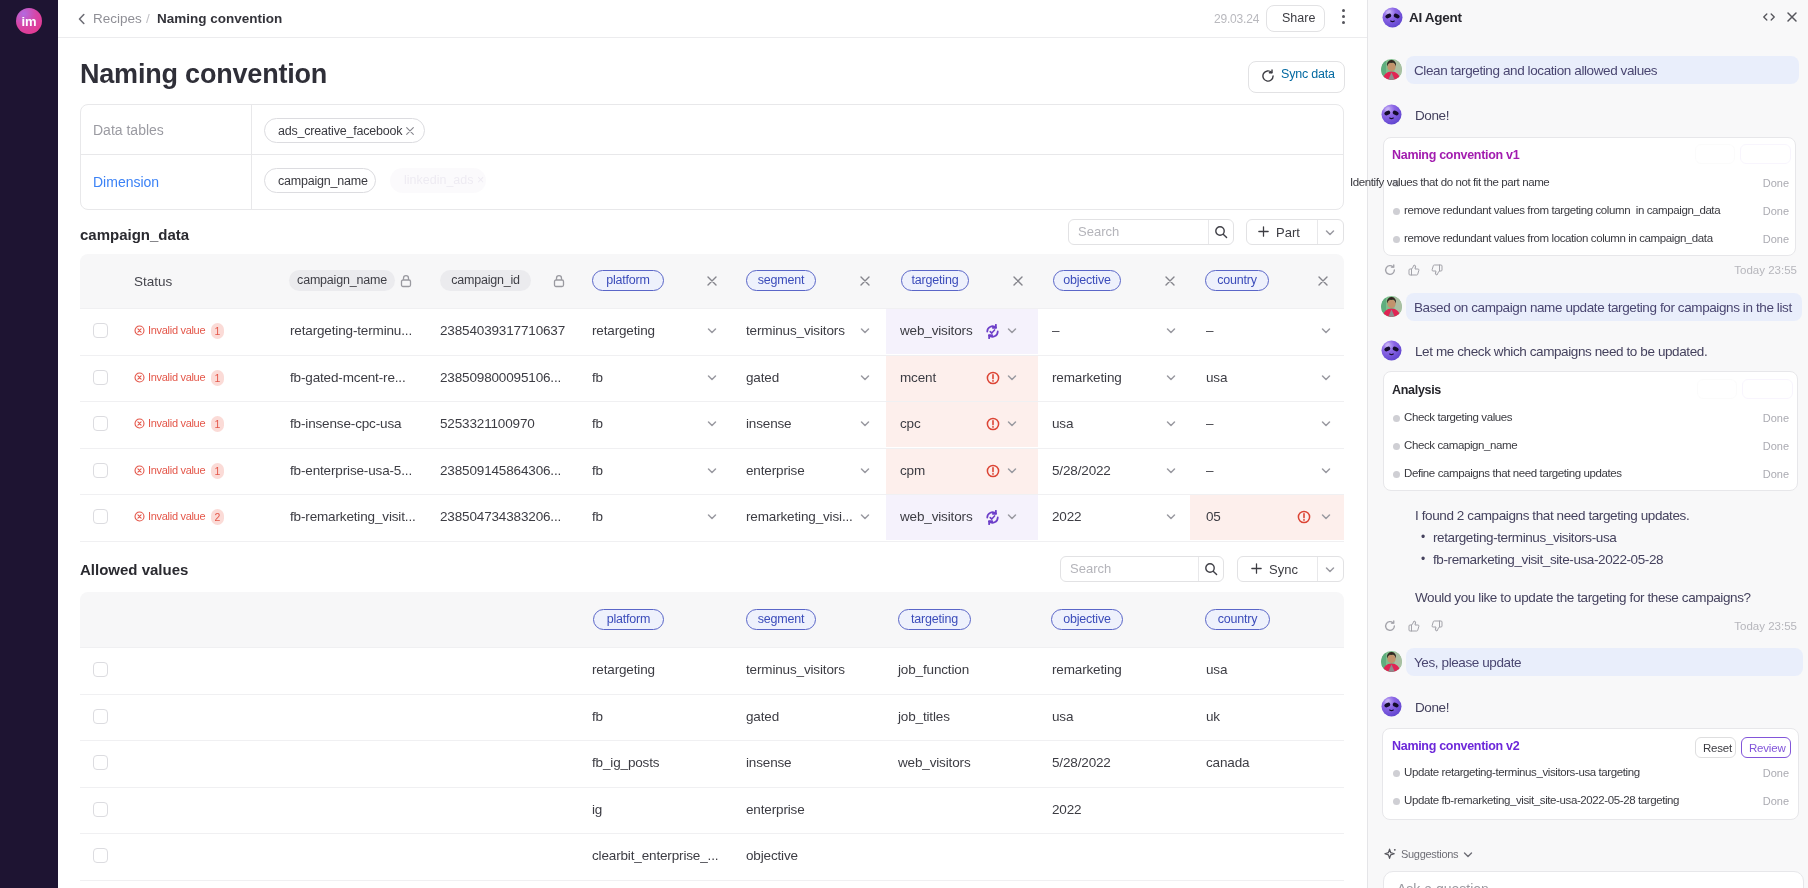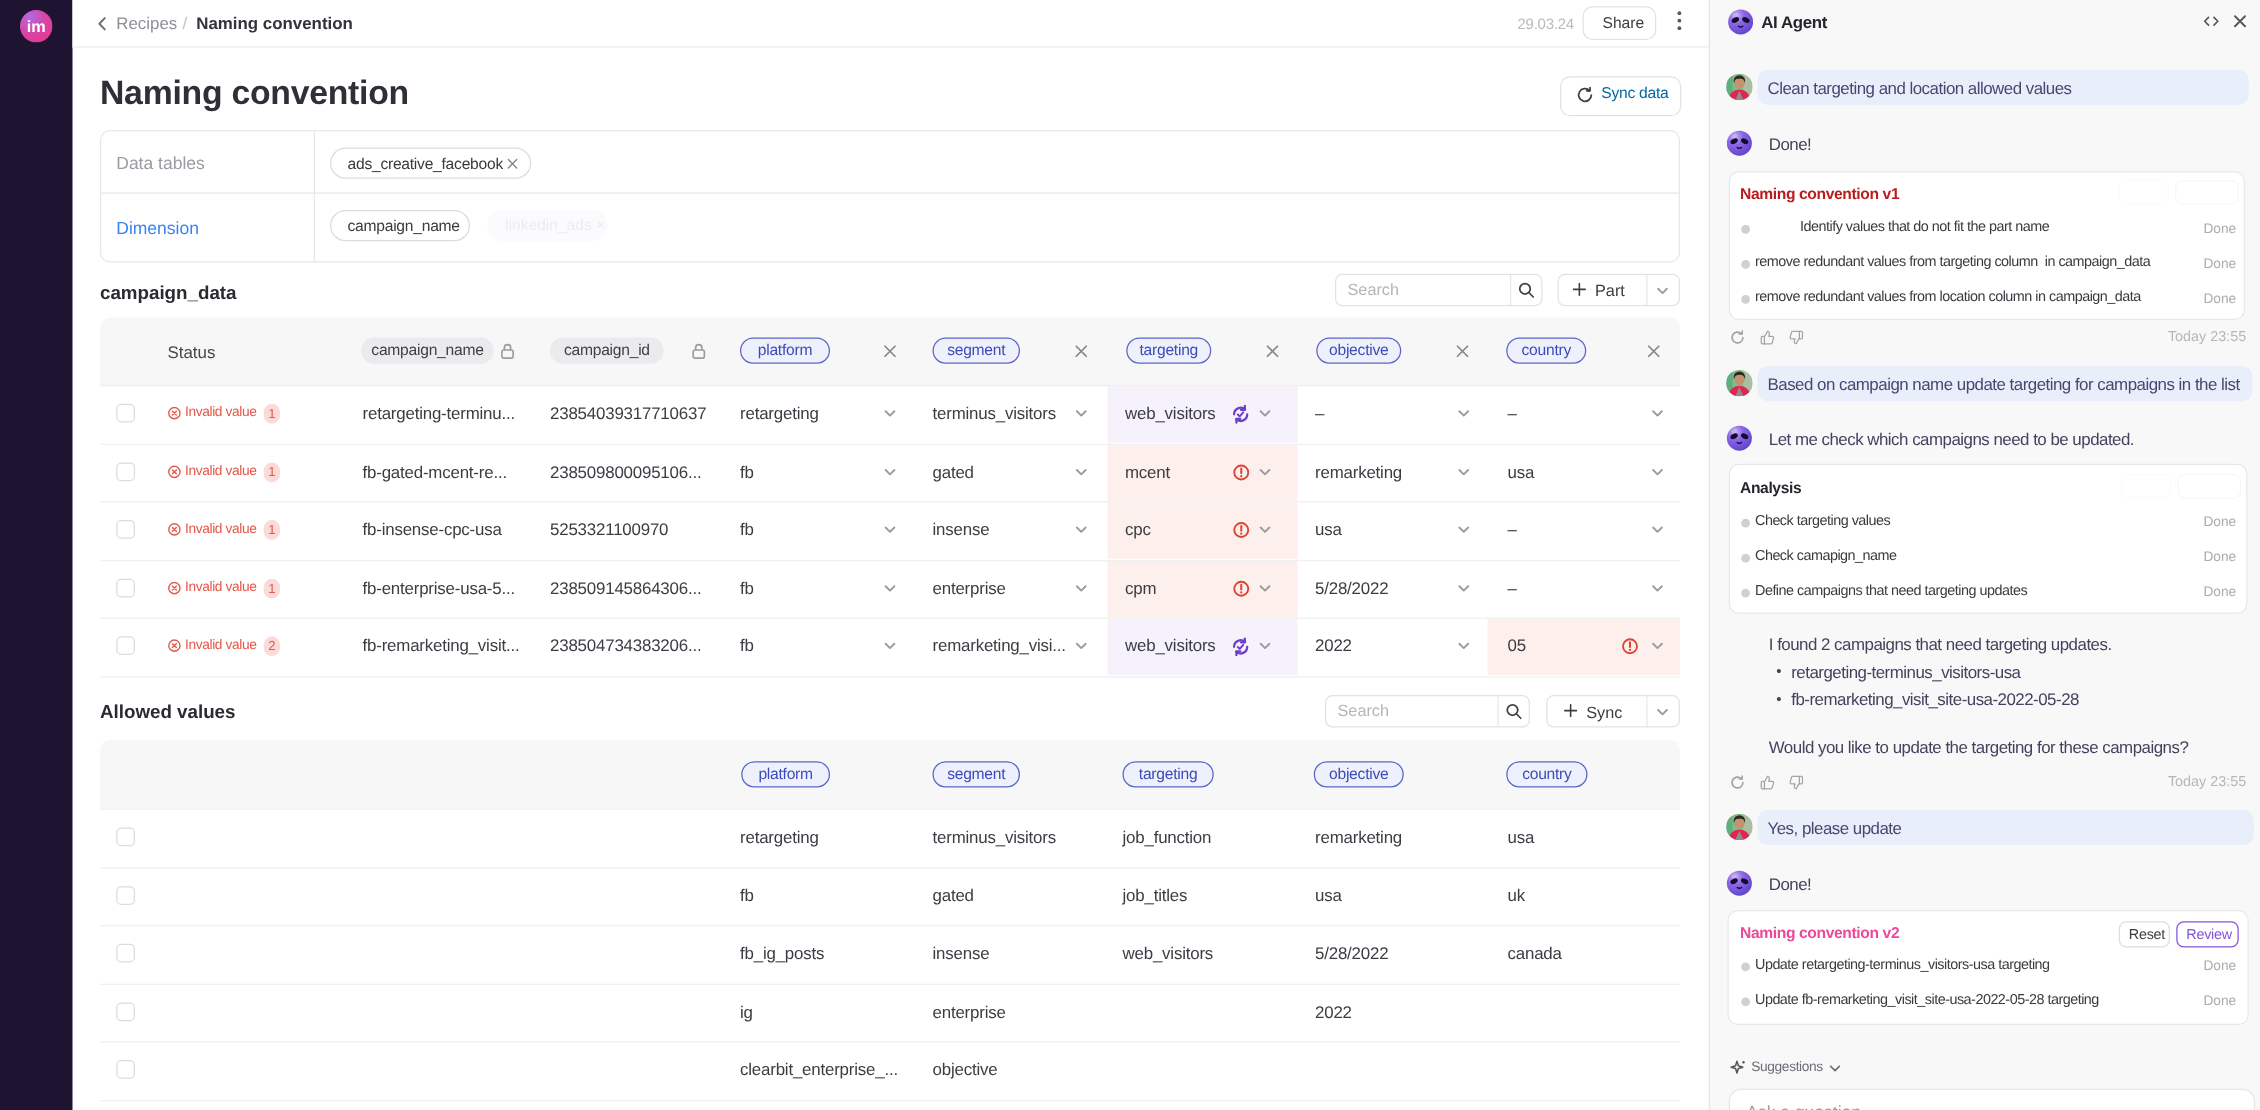--- a/index.html
+++ b/index.html
@@ -407,25 +407,25 @@
 <div class="chatxt" style="left:1414px;top:63px;color:#4a4671">Clean targeting and location allowed values</div>
 <svg style="position:absolute;left:1381px;top:104px" width="21" height="21" viewBox="0 0 21 21">
     <circle cx="10.5" cy="10.5" r="10" fill="url(#ag)"></circle>
     <ellipse cx="6.3" cy="9.0" rx="3.1" ry="2.0" fill="#140c2b" transform="rotate(-26 6.3 9.0)"></ellipse>
     <ellipse cx="14.7" cy="9.0" rx="3.1" ry="2.0" fill="#140c2b" transform="rotate(26 14.7 9.0)"></ellipse>
     <path d="M8.8 14.0 q1.7 1.3 3.4 0" stroke="#140c2b" stroke-width="1.2" fill="none" stroke-linecap="round"></path>
     <ellipse cx="6.4" cy="4.8" rx="2.6" ry="1.6" fill="#cdb8f5" opacity="0.55" transform="rotate(-28 6.4 4.8)"></ellipse>
   </svg>
 <div class="chatxt" style="left:1415px;top:108px">Done!</div>
 <div class="card" style="left:1383px;top:137px;width:413px;height:119px"></div>
-<div style="position:absolute;left:1392px;top:148px;font-size:12.5px;letter-spacing:-0.3px;font-weight:700;color:#b91c1c">Naming convention v1</div>
+<div style="position:absolute;left:1392px;top:148px;font-size:12.5px;letter-spacing:-0.3px;font-weight:700;color:#a21caf">Naming convention v1</div>
 <div class="abs" style="left:1695px;top:144px;width:40px;height:20px;border:1px solid #e0e0e3;border-radius:6px;opacity:0.13"></div>
 <div class="abs" style="left:1740px;top:144px;width:51px;height:20px;border:1px solid #c9b4ef;border-radius:6px;opacity:0.13"></div>
 <div class="bullet" style="left:1393px;top:179.5px"></div>
-<div class="tasktxt" style="left:1440px;top:176px">Identify values that do not fit the part name</div>
+<div class="tasktxt" style="left:1350px;top:176px">Identify values that do not fit the part name</div>
 <div class="done" style="right:19px;top:177px">Done</div>
 <div class="bullet" style="left:1393px;top:207.5px"></div>
 <div class="tasktxt" style="left:1404px;top:204px">remove redundant values from targeting column&nbsp; in campaign_data</div>
 <div class="done" style="right:19px;top:205px">Done</div>
 <div class="bullet" style="left:1393px;top:235.5px"></div>
 <div class="tasktxt" style="left:1404px;top:232px">remove redundant values from location column in campaign_data</div>
 <div class="done" style="right:19px;top:233px">Done</div>
 <svg style="position:absolute;left:1384px;top:264px" width="12" height="12" viewBox="0 0 16 16">
     <path d="M13.8 8a5.8 5.8 0 1 1-1.7-4.1" fill="none" stroke="#a3a3aa" stroke-width="1.8" stroke-linecap="round"></path>
     <path d="M13 1.2 v3 h-3" fill="none" stroke="#a3a3aa" stroke-width="1.8" stroke-linecap="round" stroke-linejoin="round"></path>
@@ -515,21 +515,21 @@
 <div class="chatxt" style="left:1414px;top:655px;color:#4a4671">Yes, please update</div>
 <svg style="position:absolute;left:1381px;top:696px" width="21" height="21" viewBox="0 0 21 21">
     <circle cx="10.5" cy="10.5" r="10" fill="url(#ag)"></circle>
     <ellipse cx="6.3" cy="9.0" rx="3.1" ry="2.0" fill="#140c2b" transform="rotate(-26 6.3 9.0)"></ellipse>
     <ellipse cx="14.7" cy="9.0" rx="3.1" ry="2.0" fill="#140c2b" transform="rotate(26 14.7 9.0)"></ellipse>
     <path d="M8.8 14.0 q1.7 1.3 3.4 0" stroke="#140c2b" stroke-width="1.2" fill="none" stroke-linecap="round"></path>
     <ellipse cx="6.4" cy="4.8" rx="2.6" ry="1.6" fill="#cdb8f5" opacity="0.55" transform="rotate(-28 6.4 4.8)"></ellipse>
   </svg>
 <div class="chatxt" style="left:1415px;top:700px">Done!</div>
 <div class="card" style="left:1382px;top:728px;width:417px;height:92px"></div>
-<div style="position:absolute;left:1392px;top:739px;font-size:12.5px;letter-spacing:-0.3px;font-weight:700;color:#ec4899">Naming convention v2</div>
+<div style="position:absolute;left:1392px;top:739px;font-size:12.5px;letter-spacing:-0.3px;font-weight:700;color:#6d28d9">Naming convention v2</div>
 <div class="abs" style="left:1695px;top:737px;width:41px;height:21px;border:1px solid #dededf;border-radius:6px;background:#fff"></div>
 <div style="position:absolute;left:1703px;top:742px;font-size:11.5px;letter-spacing:-0.2px;color:#3c3c42">Reset</div>
 <div class="abs" style="left:1741px;top:737px;width:50px;height:21px;border:1.5px solid #8255d9;border-radius:6px;background:#fff"></div>
 <div style="position:absolute;left:1749px;top:742px;font-size:11.5px;letter-spacing:-0.2px;color:#8255d9">Review</div>
 <div class="bullet" style="left:1393px;top:769.5px"></div>
 <div class="tasktxt" style="left:1404px;top:766px">Update retargeting-terminus_visitors-usa targeting</div>
 <div class="done" style="right:19px;top:767px">Done</div>
 <div class="bullet" style="left:1393px;top:797.5px"></div>
 <div class="tasktxt" style="left:1404px;top:794px">Update fb-remarketing_visit_site-usa-2022-05-28 targeting</div>
 <div class="done" style="right:19px;top:795px">Done</div>

